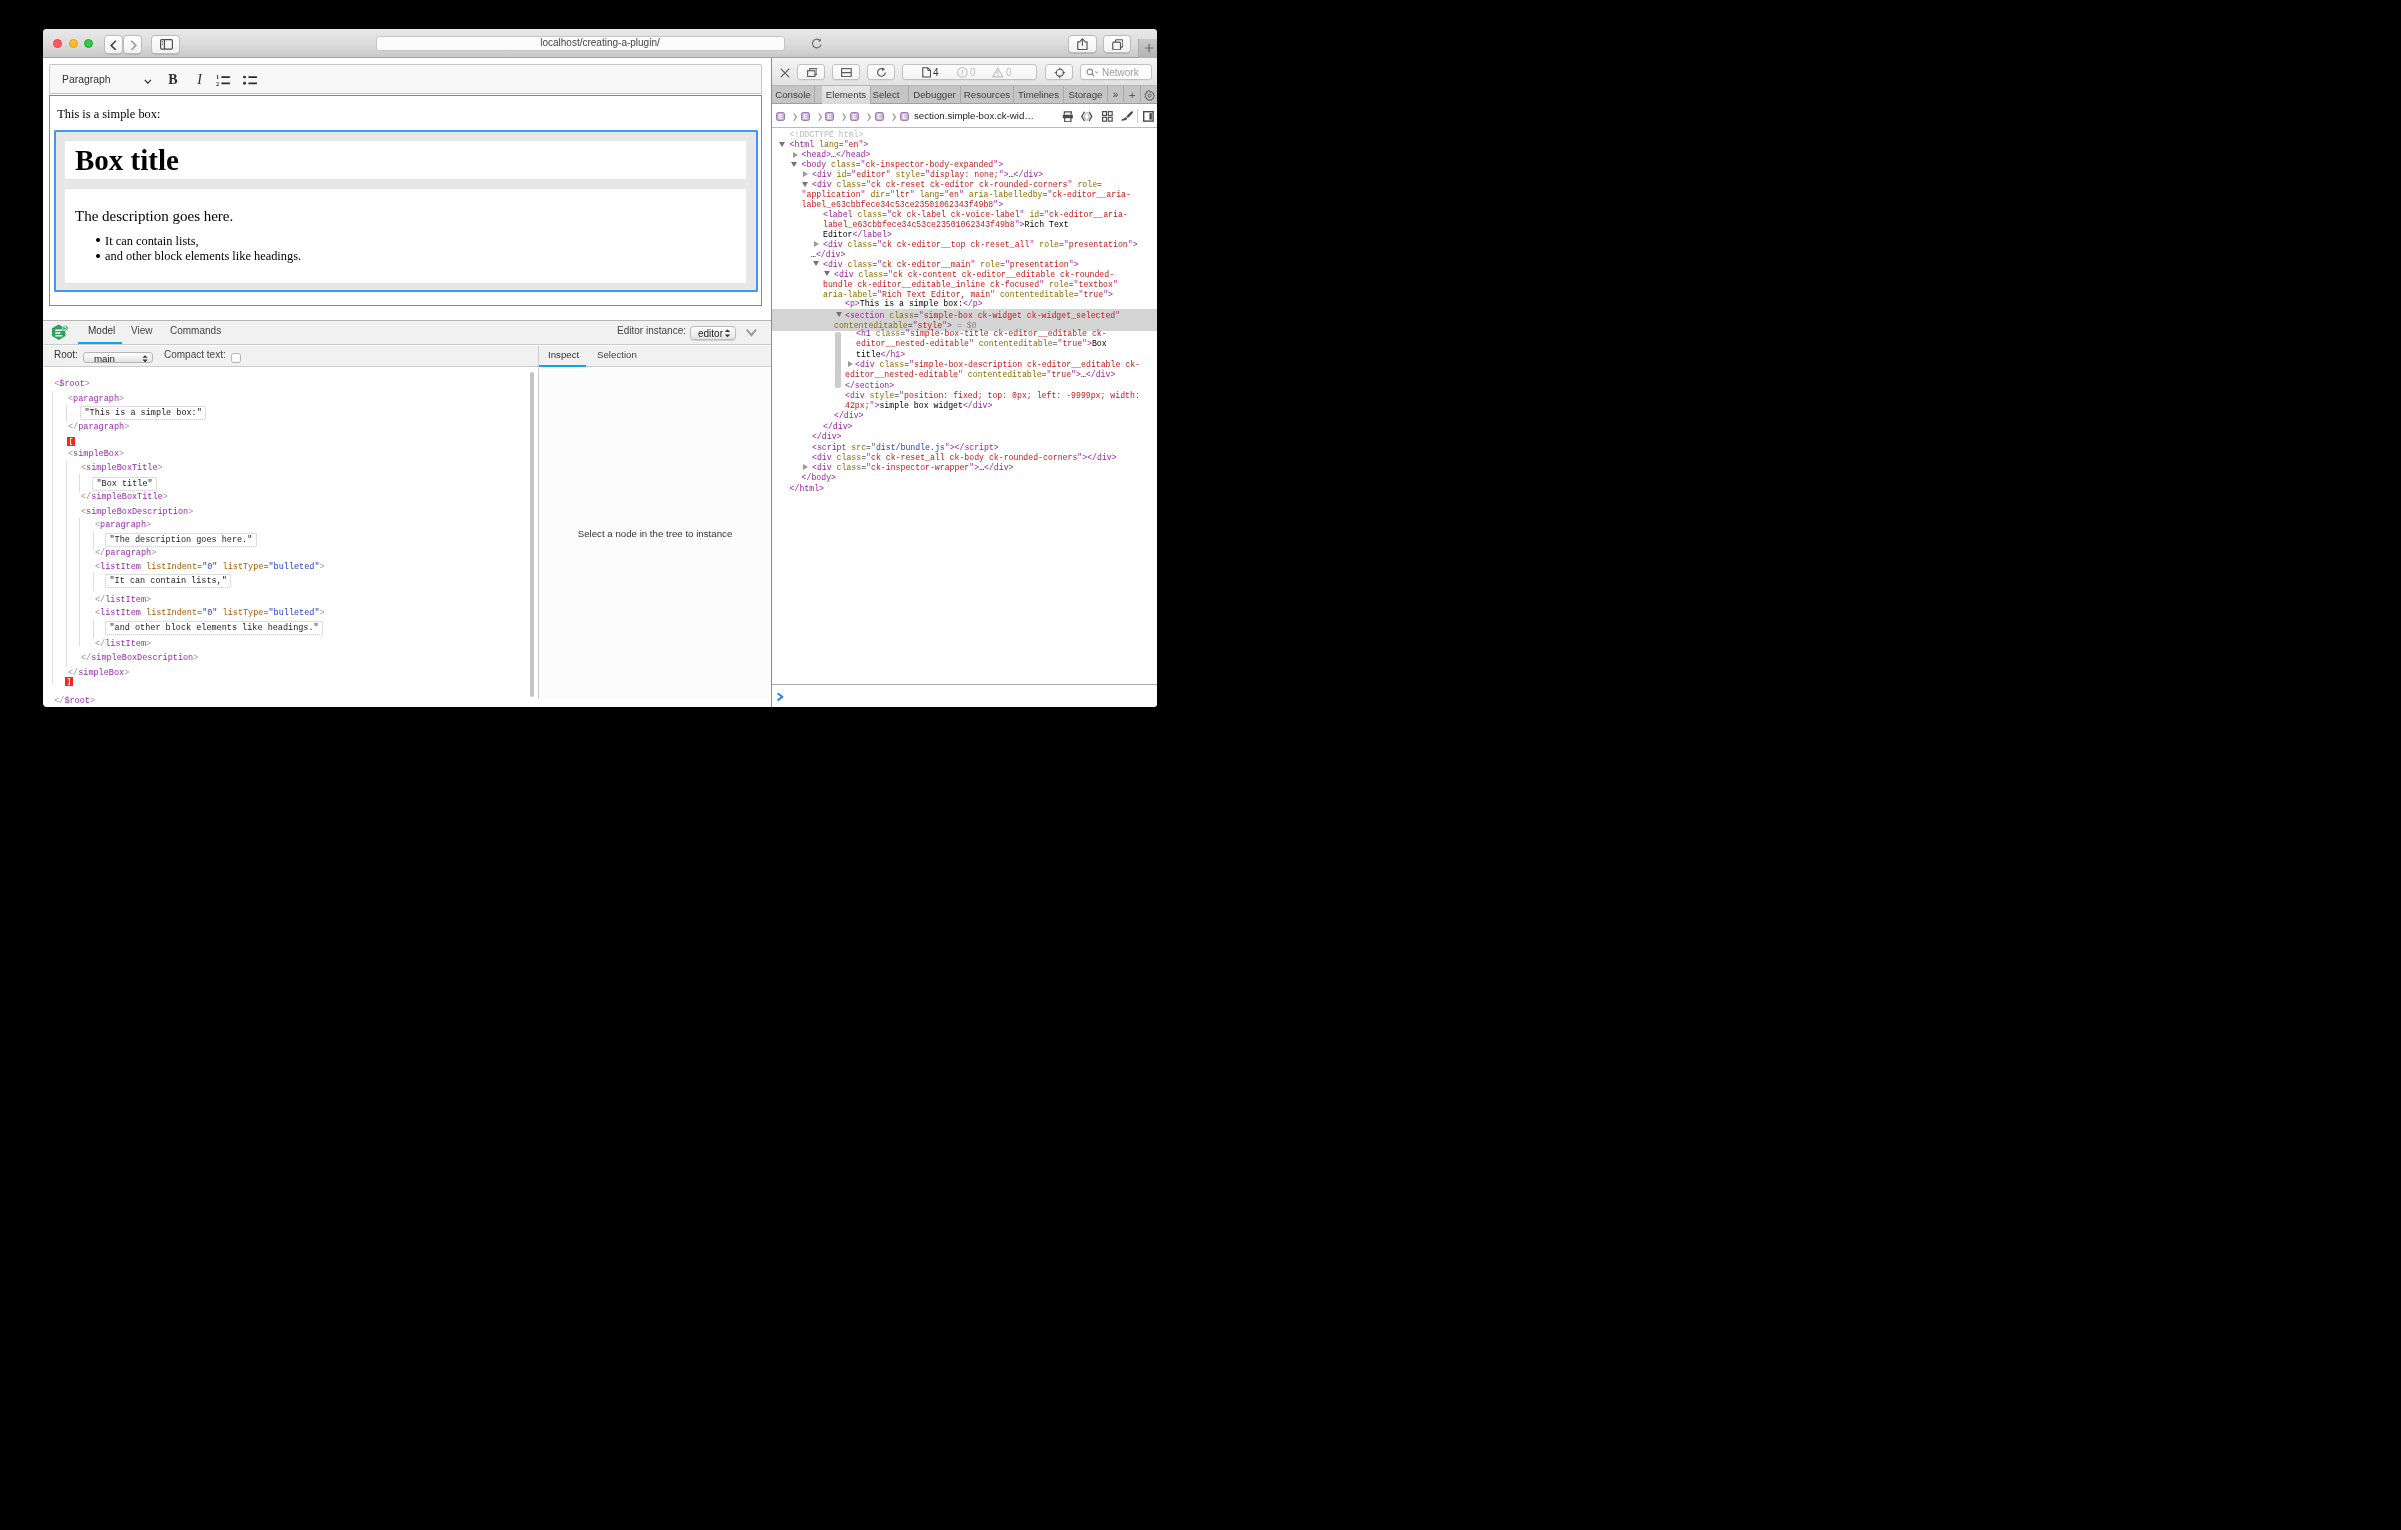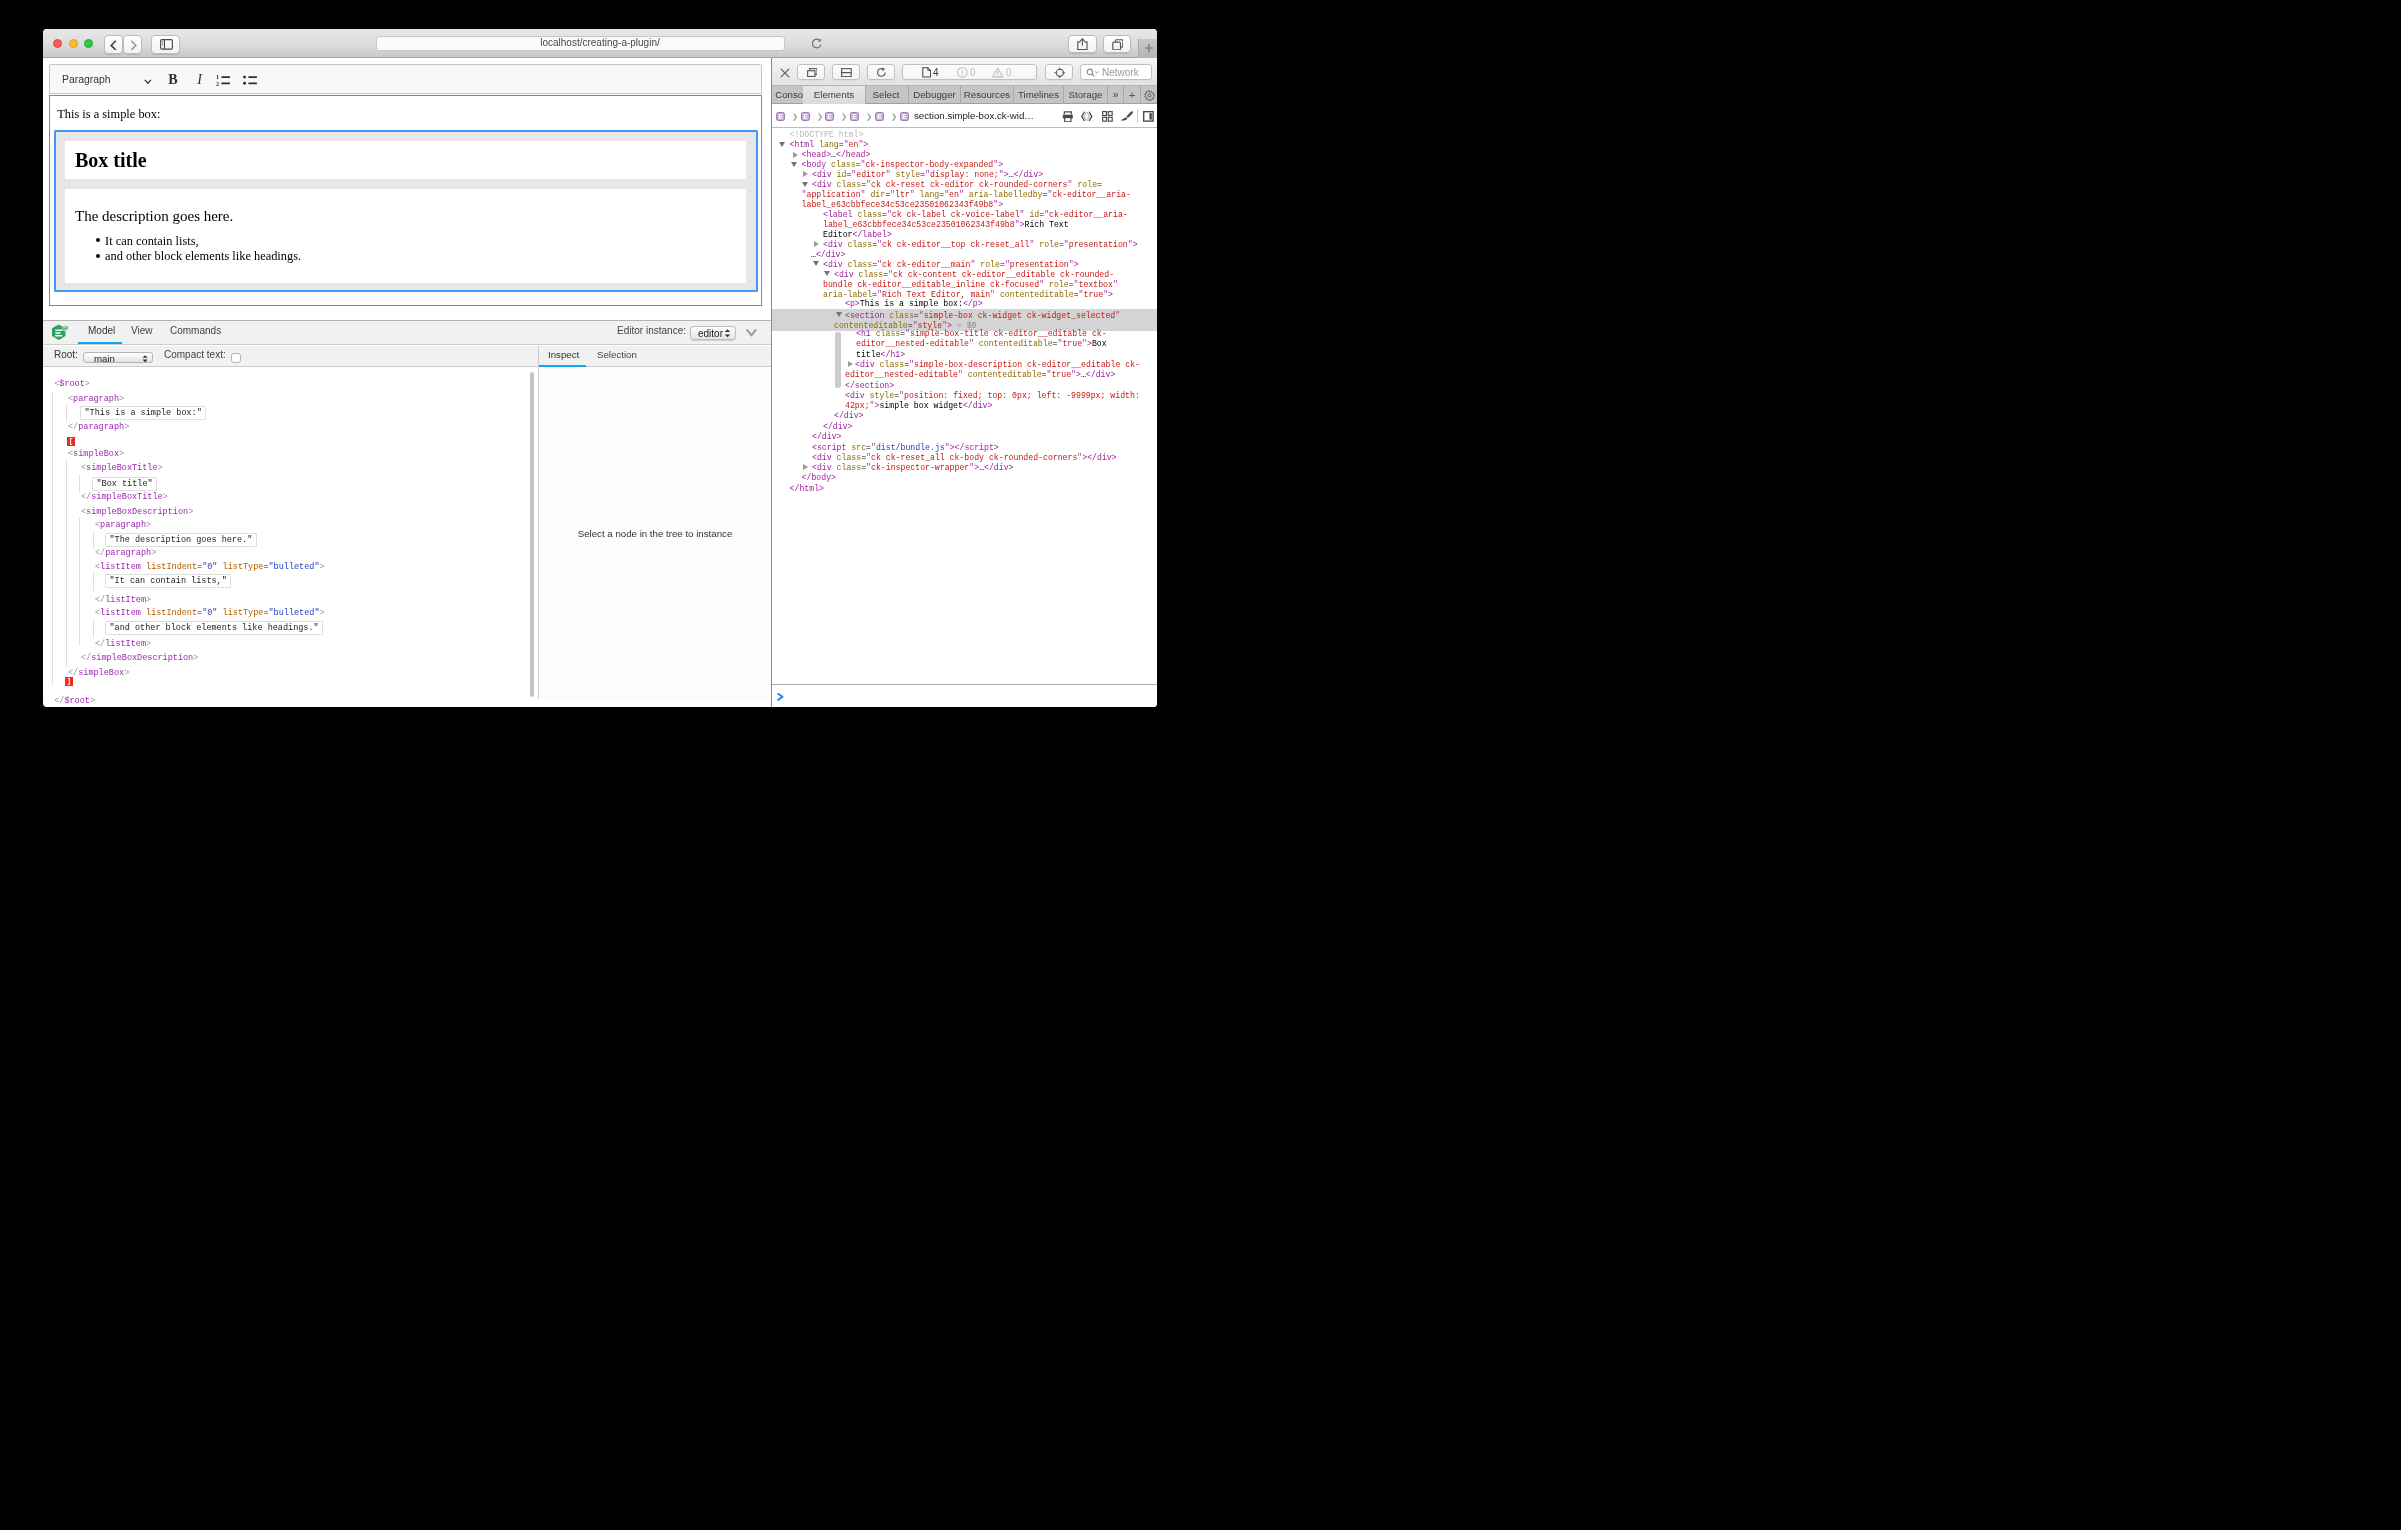--- a/index.html
+++ b/index.html
@@ -112,21 +112,21 @@
           <circle cx="2" cy="4" r="1.9" fill="#2d2d2d"></circle>
           <circle cx="2" cy="12" r="1.9" fill="#2d2d2d"></circle>
         </svg>
     </div>
     <div id="ckedit"></div>
     <div class="a serif" style="left:14.2px;top:49px;font-size:12.4px;line-height:14.2px">This is a simple box:</div>
     <div id="widget">
       <div class="wbox" style="top:8.6px;height:38px"></div>
       <div class="wbox" style="top:57px;height:94px"></div>
     </div>
-    <div class="a serif" style="left:32px;top:89px;font-size:20px;line-height:27.5px;font-weight:bold">Box title</div>
+    <div class="a serif" style="left:32px;top:89px;font-size:29px;line-height:27.5px;font-weight:bold">Box title</div>
     <div class="a serif" style="left:32px;top:151px;font-size:15px;line-height:14.2px">The description goes here.</div>
     <div class="a serif" style="left:62px;top:176px;font-size:12.4px;line-height:14.2px">It can contain lists,</div>
     <div class="a serif" style="left:62px;top:191px;font-size:12.4px;line-height:14.2px">and other block elements like headings.</div>
     <div class="a" style="left:53px;top:180px;width:4px;height:4px;border-radius:50%;background:#000"></div>
     <div class="a" style="left:53px;top:196px;width:4px;height:4px;border-radius:50%;background:#000"></div>
 
     <div id="insp">
       <div id="irow2">
         <div class="itab" style="left:11px;top:3.2px;color:#333">Root:</div>
         <div class="a" style="left:40px;top:6px;width:70px;height:11.2px;background:linear-gradient(#fff,#e2e2e2);border:0.8px solid #b5b5b5;border-radius:3.1px">
@@ -257,21 +257,21 @@
         <svg class="a" style="left:5.4px;top:3.1px" width="13" height="9.3" viewBox="0 0 17 12">
             <circle cx="5" cy="5" r="3.6" fill="none" stroke="#8a8a8a" stroke-width="1.4"></circle>
             <path d="M7.7 7.7 L10.5 10.5" stroke="#8a8a8a" stroke-width="1.4" stroke-linecap="round"></path>
             <path d="M12 4.5 L14 6.5 L16 4.5" fill="none" stroke="#8a8a8a" stroke-width="1.3"></path>
           </svg>
         <div class="a" style="left:21px;top:1.5px;font-size:10px;color:#9b9b9b">Network</div>
       </div>
     </div>
     <div id="dtabs">
       <div class="dtab" style="left:0;width:43px">Console</div>
-      <div class="dtab" style="left:31px;width:63px;background:linear-gradient(#e6e6e6,#dadada)">Elements</div>
+      <div class="dtab" style="left:50px;width:49px;background:linear-gradient(#e6e6e6,#dadada)">Elements</div>
       <div class="dtab" style="left:92px;width:45px">Select</div>
       <div class="dtab" style="left:137px;width:52px">Debugger</div>
       <div class="dtab" style="left:189px;width:53px">Resources</div>
       <div class="dtab" style="left:242px;width:50px">Timelines</div>
       <div class="dtab" style="left:292px;width:44px">Storage</div>
       <div class="dtab" style="left:336px;width:16px;font-size:10px">»</div>
       <div class="dtab" style="left:352px;width:17.3px;font-size:11.6px;color:#555">+</div>
       <div class="dtab" style="left:369px;width:16.6px;border-right:none">
         <svg style="margin-top:3.9px" width="10.8" height="10.8" viewBox="0 0 14 14">
             <path d="M7 1 L8 3 L10 2.2 L10.8 4 L13 4.5 L12.2 6.4 L13.8 8 L12 9.2 L12.5 11.3 L10.4 11.5 L9.8 13.5 L7.9 12.4 L6 13.8 L5.1 11.8 L3 11.9 L3.1 9.8 L1 8.9 L2.2 7.1 L1 5.3 L3 4.5 L2.8 2.4 L5 2.5 L5.8 0.6 Z" fill="none" stroke="#565656" stroke-width="1.2"></path>

